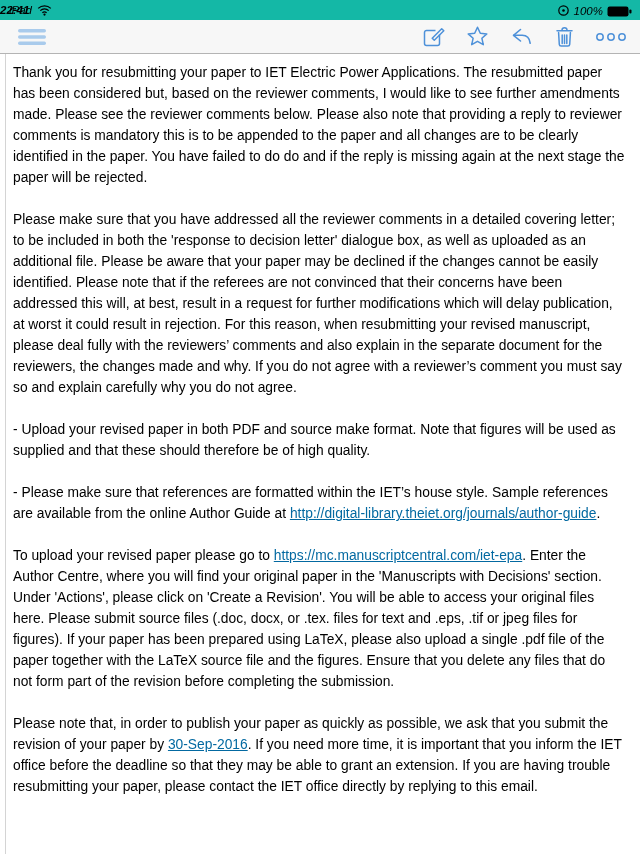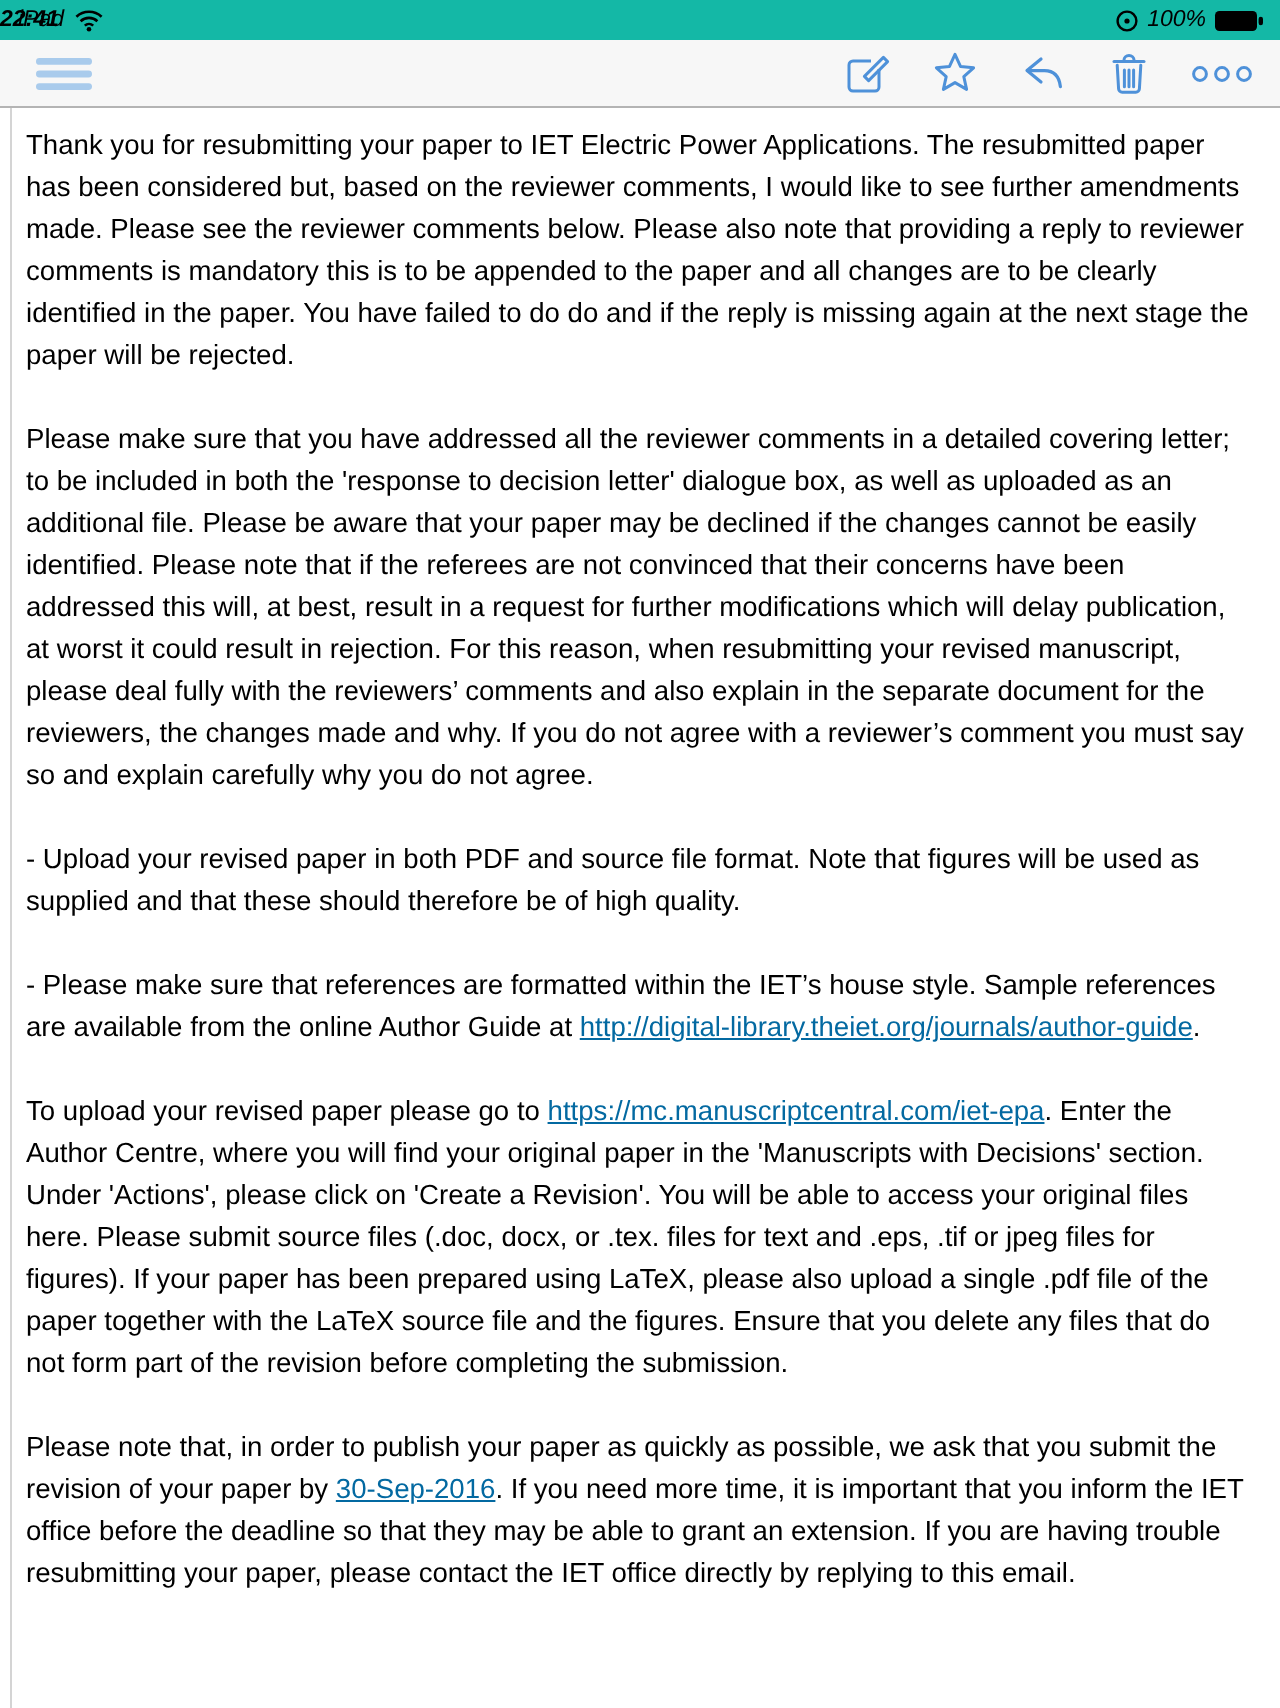--- a/index.html
+++ b/index.html
@@ -34,21 +34,21 @@
   .status-left, .status-right { display: flex; align-items: center; gap: 5px; }
   .status-center {
     position: absolute;
     left: 0; right: 4px;
     text-align: left;
     font-size: 11.5px;
     font-weight: 700;
     pointer-events: none;
   }
   .status-bar { position: relative; }
-  .status-right { gap: 4px; }
+  .status-right { gap: 4px; align-items: flex-end; }
   .status-icon svg { display: block; }
 
   
   .toolbar {
     height: 34px;
     background: #f7f7f7;
     border-bottom: 1px solid #b4b4b4;
     display: flex;
     align-items: center;
     justify-content: space-between;
@@ -164,19 +164,19 @@
           <circle cx="16" cy="6" r="3.2"></circle>
           <circle cx="27" cy="6" r="3.2"></circle>
         </svg>
       </button>
     </div>
   </div>
 
   <div class="content">
       <p><span>Thank you for resubmitting your paper to IET Electric Power Applications. The resubmitted paper has been considered but, based on the reviewer comments, I would like to see further amendments made. Please see the reviewer comments below. Please also note that providing a reply to reviewer comments is mandatory this is to be appended to the paper and all changes are to be clearly identified in the paper. You have failed to do do and if the reply is missing again at the next stage the paper will be rejected.</span></p>
       <p><span>Please make sure that you have addressed all the reviewer comments in a detailed covering letter; to be included in both the 'response to decision letter' dialogue box, as well as uploaded as an additional file. Please be aware that your paper may be declined if the changes cannot be easily identified. Please note that if the referees are not convinced that their concerns have been addressed this will, at best, result in a request for further modifications which will delay publication, at worst it could result in rejection. For this reason, when resubmitting your revised manuscript, please deal fully with the reviewers’ comments and also explain in the separate document for the reviewers, the changes made and why. If you do not agree with a reviewer’s comment you must say so and explain carefully why you do not agree.</span></p>
-      <p><span>- Upload your revised paper in both PDF and source file format. Note that figures will be used as supplied and that these should therefore be of high quality.</span></p>
+      <p><span>- Upload your revised paper in both PDF and source make format. Note that figures will be used as supplied and that these should therefore be of high quality.</span></p>
       <p><span>- Please make sure that references are formatted within the IET’s house style. Sample references are available from the online Author Guide at </span><a>http://digital-library.theiet.org/journals/author-guide</a><span>.</span></p>
       <p><span>To upload your revised paper please go to </span><a>https://mc.manuscriptcentral.com/iet-epa</a><span>. Enter the Author Centre, where you will find your original paper in the 'Manuscripts with Decisions' section. Under 'Actions', please click on 'Create a Revision'. You will be able to access your original files here. Please submit source files (.doc, docx,  or .tex. files for text and .eps, .tif or  jpeg files for figures). If your paper has been prepared using LaTeX, please also upload a single .pdf file of the paper together with the LaTeX source file and the figures.  Ensure that you delete any files that do not form part of the revision before completing the submission.</span></p>
       <p><span>Please note that, in order to publish your paper as quickly as possible, we ask that you submit the revision of your paper by </span><a>30-Sep-2016</a><span>. If you need more time, it is important that you inform the IET office before the deadline so that they may be able to grant an extension. If you are having trouble resubmitting your paper, please contact the IET office directly by replying to this email.</span></p>
     </div>
 
 </div>
 
 </body></html>

